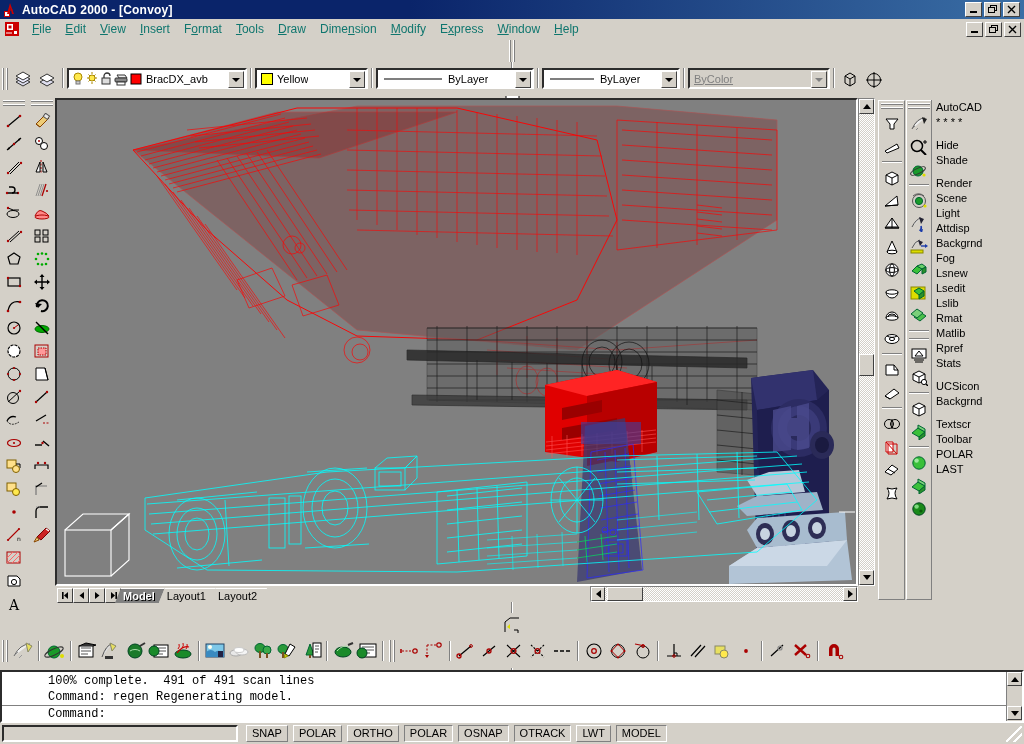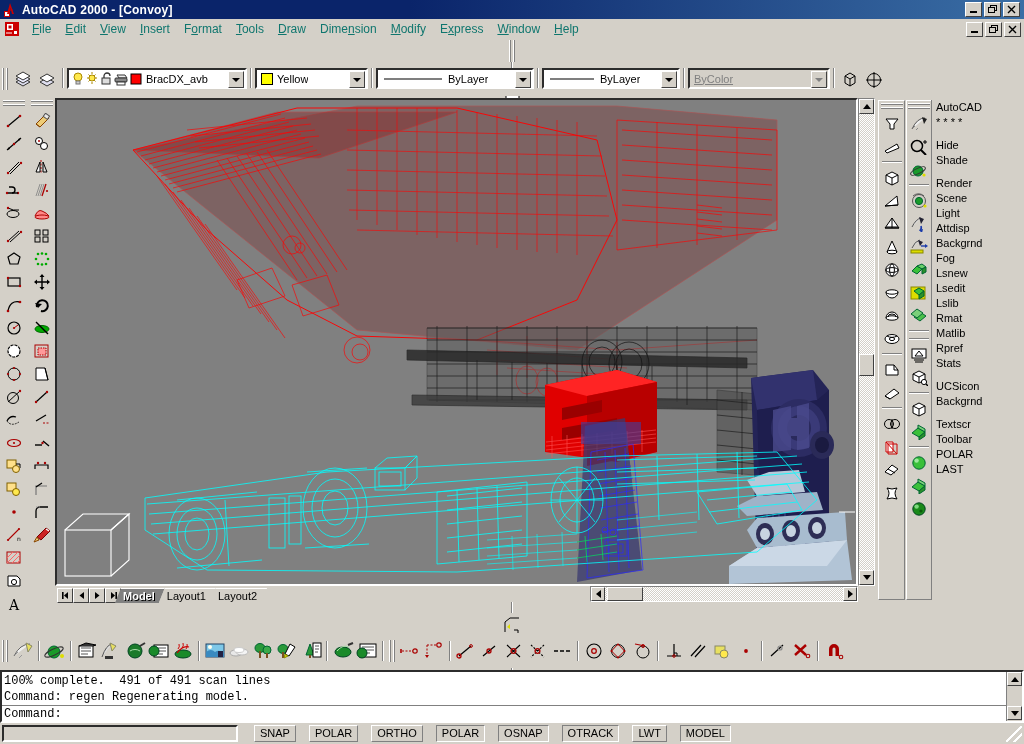--- a/index.html
+++ b/index.html
@@ -186,32 +186,32 @@
   }
 
   
   .cmdline {
     position: absolute; left: 0; top: 670px; width: 1024px; height: 53px;
     background: #fff; border: 2px inset #d4d0c8;
     border-color: #808080 #fff #fff #808080;
     font-family: "Liberation Mono", monospace; font-size: 12px;
     color: #000; overflow: hidden; padding: 1px 2px;
   }
-  .cmd-row { height: 16px; line-height: 16px; white-space: pre; }
+  .cmd-row { height: 16px; line-height: 16px; white-space: pre; margin-left: 44px; }
   .cmd-sep { border-top: 1px solid #808080; margin: 0 -2px; }
   .cmd-scroll {
     position: absolute; right: 0; top: 0; width: 16px; height: 49px;
     background: #d4d0c8; border-left: 1px solid #808080;
   }
 
   
   .statusbar {
     position: absolute; left: 0; top: 723px; width: 1024px; height: 21px;
     background: #d4d0c8; display: flex; align-items: center; padding: 0 2px;
-    gap: 12px;
+    gap: 4px;
   }
   .coord-box {
     width: 236px; height: 17px; border: 2px inset #d4d0c8;
     border-color: #808080 #fff #fff #808080; background: #d4d0c8;
     margin-right: 4px; flex: 0 0 auto;
   }
   .sb-item {
     height: 17px; padding: 0 5px; font-size: 11px; line-height: 15px;
     border: 1px solid; border-color: #fff #808080 #808080 #fff;
     background: #d4d0c8; margin-right: 1px; cursor: pointer;

